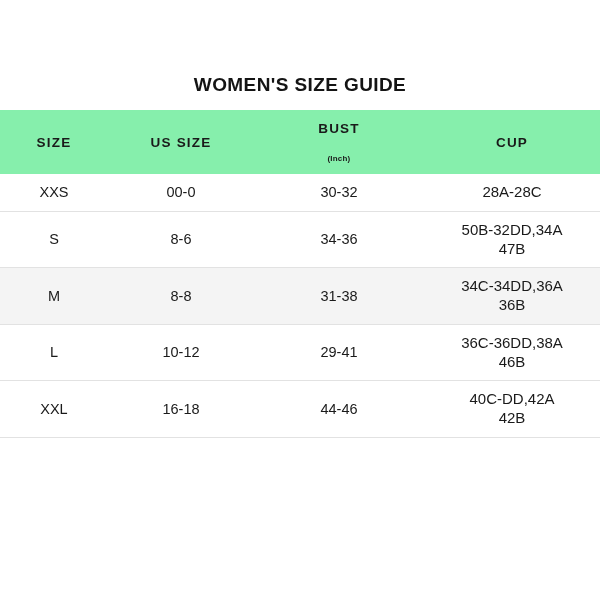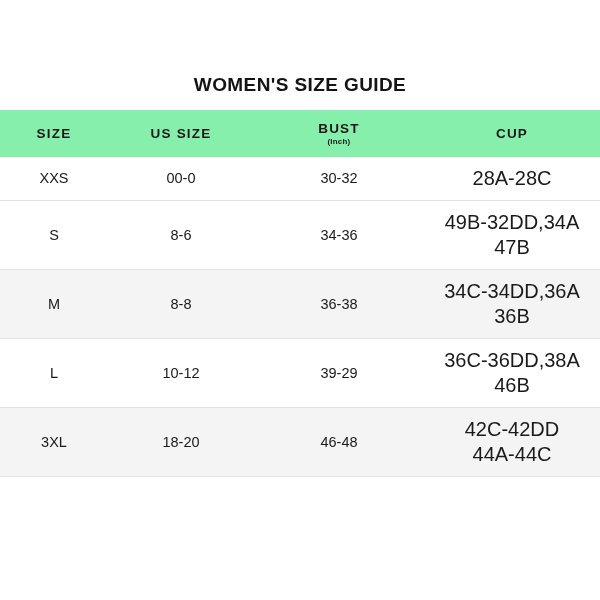--- a/index.html
+++ b/index.html
@@ -52,39 +52,39 @@
     padding: 11px 4px 11px 4px;
     text-align: center;
     vertical-align: middle;
     border: none;
   }
   thead th .sub {
     display: block;
     font-size: 8px;
     font-weight: bold;
     letter-spacing: 0.2px;
-    margin-top: 1px;
+    margin-top: 18px;
   }
   tbody td {
     font-size: 14.5px;
     text-align: center;
     vertical-align: middle;
     padding: 9px 12px;
     color: #1a1a1a;
     line-height: 1.25;
     border-bottom: 1px solid #e2e2e2;
   }
   tbody tr.alt td {
     background: #f4f4f4;
   }
   tbody tr:last-child td {
     border-bottom: 1px solid #e2e2e2;
   }
   tbody td.two-line {
-    font-size: 20px;
+    font-size: 15px;
   }
   .cell-line { display: block; }
 </style>
 </head>
 <body>
 
 <div class="page">
 
   <div class="title">WOMEN'S SIZE GUIDE</div>
 
@@ -122,53 +122,53 @@
           <span class="cell-line">28A-28C</span>
         </td>
       </tr>
 
 
       <tr>
         <td>S</td>
         <td>8-6</td>
         <td>34-36</td>
         <td class="two-line">
-          <span class="cell-line">49B-32DD,34A</span>
+          <span class="cell-line">50B-32DD,34A</span>
           <span class="cell-line">47B</span>
         </td>
       </tr>
 
       <tr class="alt">
         <td>M</td>
         <td>8-8</td>
-        <td>36-38</td>
+        <td>31-38</td>
         <td class="two-line">
           <span class="cell-line">34C-34DD,36A</span>
           <span class="cell-line">36B</span>
         </td>
       </tr>
 
       <tr>
         <td>L</td>
         <td>10-12</td>
-        <td>39-29</td>
+        <td>29-41</td>
         <td class="two-line">
           <span class="cell-line">36C-36DD,38A</span>
           <span class="cell-line">46B</span>
         </td>
       </tr>
 
 
-
-      <tr class="alt">
-        <td>3XL</td>
-        <td>18-20</td>
-        <td>46-48</td>
+      <tr>
+        <td>XXL</td>
+        <td>16-18</td>
+        <td>44-46</td>
         <td class="two-line">
-          <span class="cell-line">42C-42DD</span>
-          <span class="cell-line">44A-44C</span>
+          <span class="cell-line">40C-DD,42A</span>
+          <span class="cell-line">42B</span>
         </td>
       </tr>
+
 
     </tbody>
   </table>
 
 </div>
 
 </body></html>

